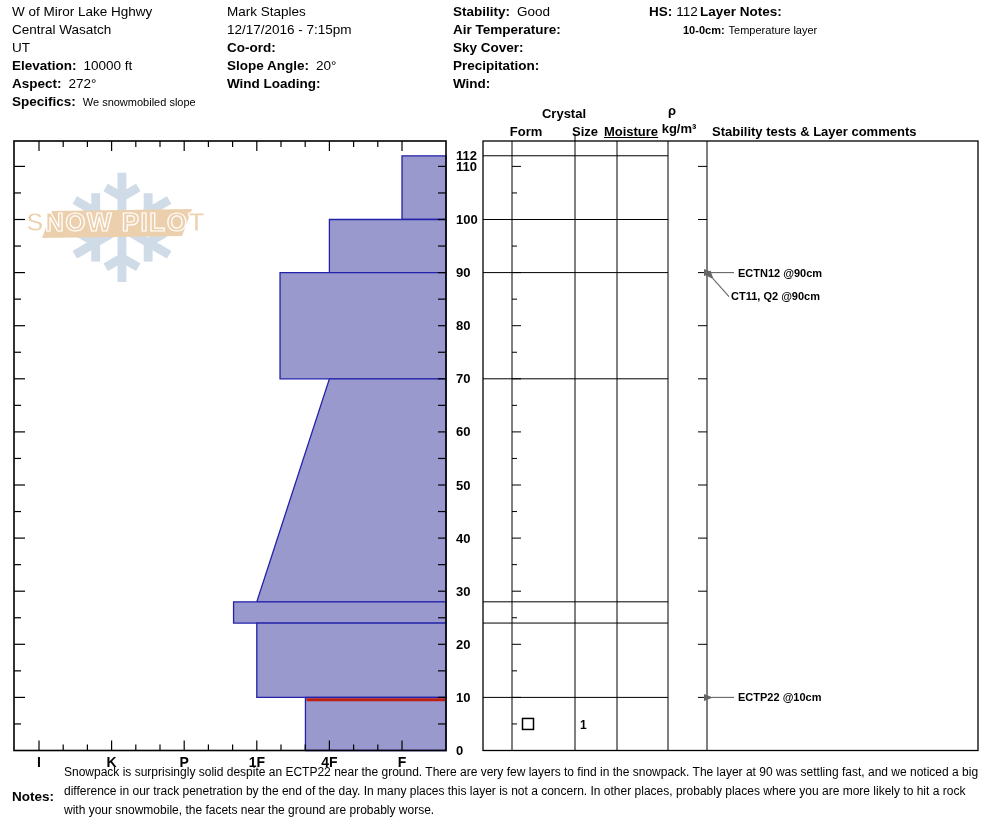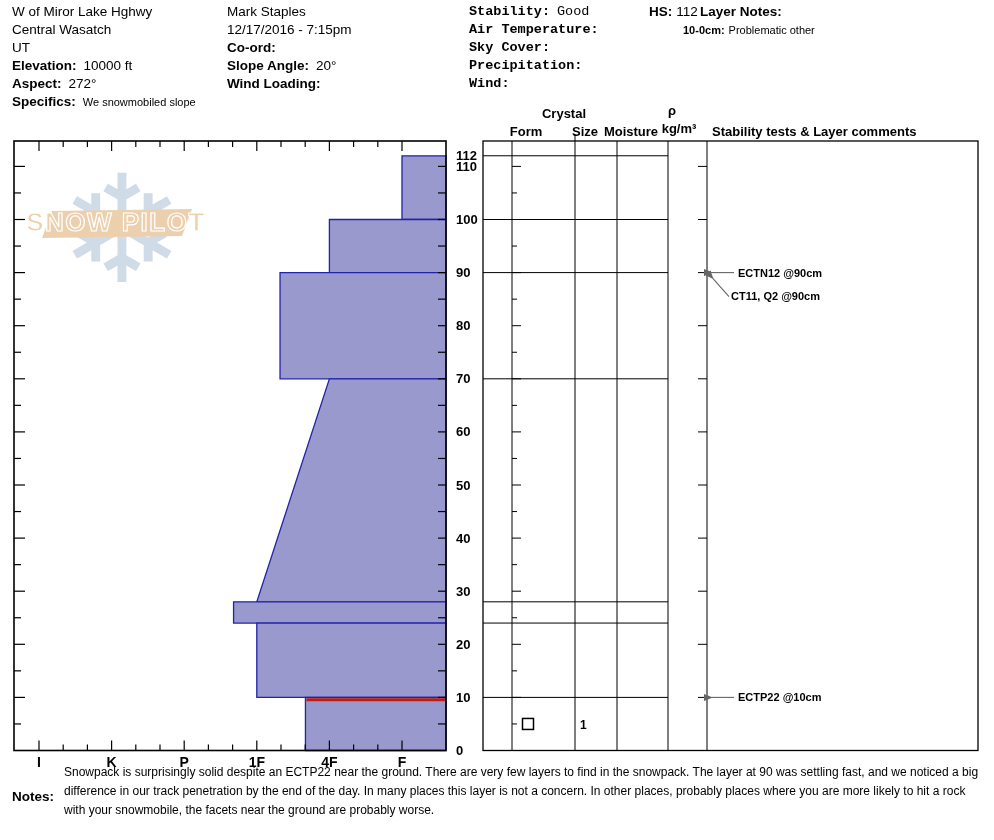--- a/index.html
+++ b/index.html
@@ -30,41 +30,41 @@
 </div>
 
 <div class="hcol" style="left:205px;margin-left:22px;">
   <div>Mark Staples</div>
   <div>12/17/2016 - 7:15pm</div>
   <div><b>Co-ord:</b></div>
   <div><b>Slope Angle:</b><span class="val">20°</span></div>
   <div><b>Wind Loading:</b></div>
 </div>
 
-<div class="hcol" style="left:469px;font-family:Liberation Mono, monospace;">
+<div class="hcol" style="left:453px;">
   <div><b>Stability:</b><span class="val">Good</span></div>
   <div><b>Air Temperature:</b></div>
   <div><b>Sky Cover:</b></div>
   <div><b>Precipitation:</b></div>
   <div><b>Wind:</b></div>
 </div>
 
 <div class="hcol" style="left:625px;padding-left:24px;">
   <div><b>HS:</b><span class="val-tight">112</span></div>
 </div>
 
 <div class="hcol" style="left:683px;">
   <div style="padding-left:17px;"><b>Layer Notes:</b></div>
-  <div class="small"><b>10-0cm:</b><span class="val-tight">Problematic other</span></div>
+  <div class="small"><b>10-0cm:</b><span class="val-tight">Temperature layer</span></div>
 </div>
 
 <span class="thead center" style="left:564px;top:106px;">Crystal</span>
 <span class="thead center" style="left:526px;top:124px;">Form</span>
 <span class="thead center" style="left:585px;top:124px;text-align:center;">Size</span>
-<span class="thead center" style="left:631px;top:124px;">Moisture</span>
+<span class="thead center" style="left:631px;top:124px;text-decoration:underline;">Moisture</span>
 <span class="thead center" style="left:672px;top:103px;">ρ</span>
 <span class="thead center" style="left:679px;top:121px;">kg/m³</span>
 <span class="thead" style="left:712px;top:124px;">Stability tests &amp; Layer comments</span>
 
 <svg id="svgchart" width="994" height="840" viewBox="0 0 994 840">
   <defs>
     <marker id="arr" markerWidth="9" markerHeight="8" refX="1" refY="3.5" orient="auto" markerUnits="userSpaceOnUse">
       <path d="M9,0 L0,3.5 L9,7 z" fill="#666"></path>
     </marker>
   </defs>

